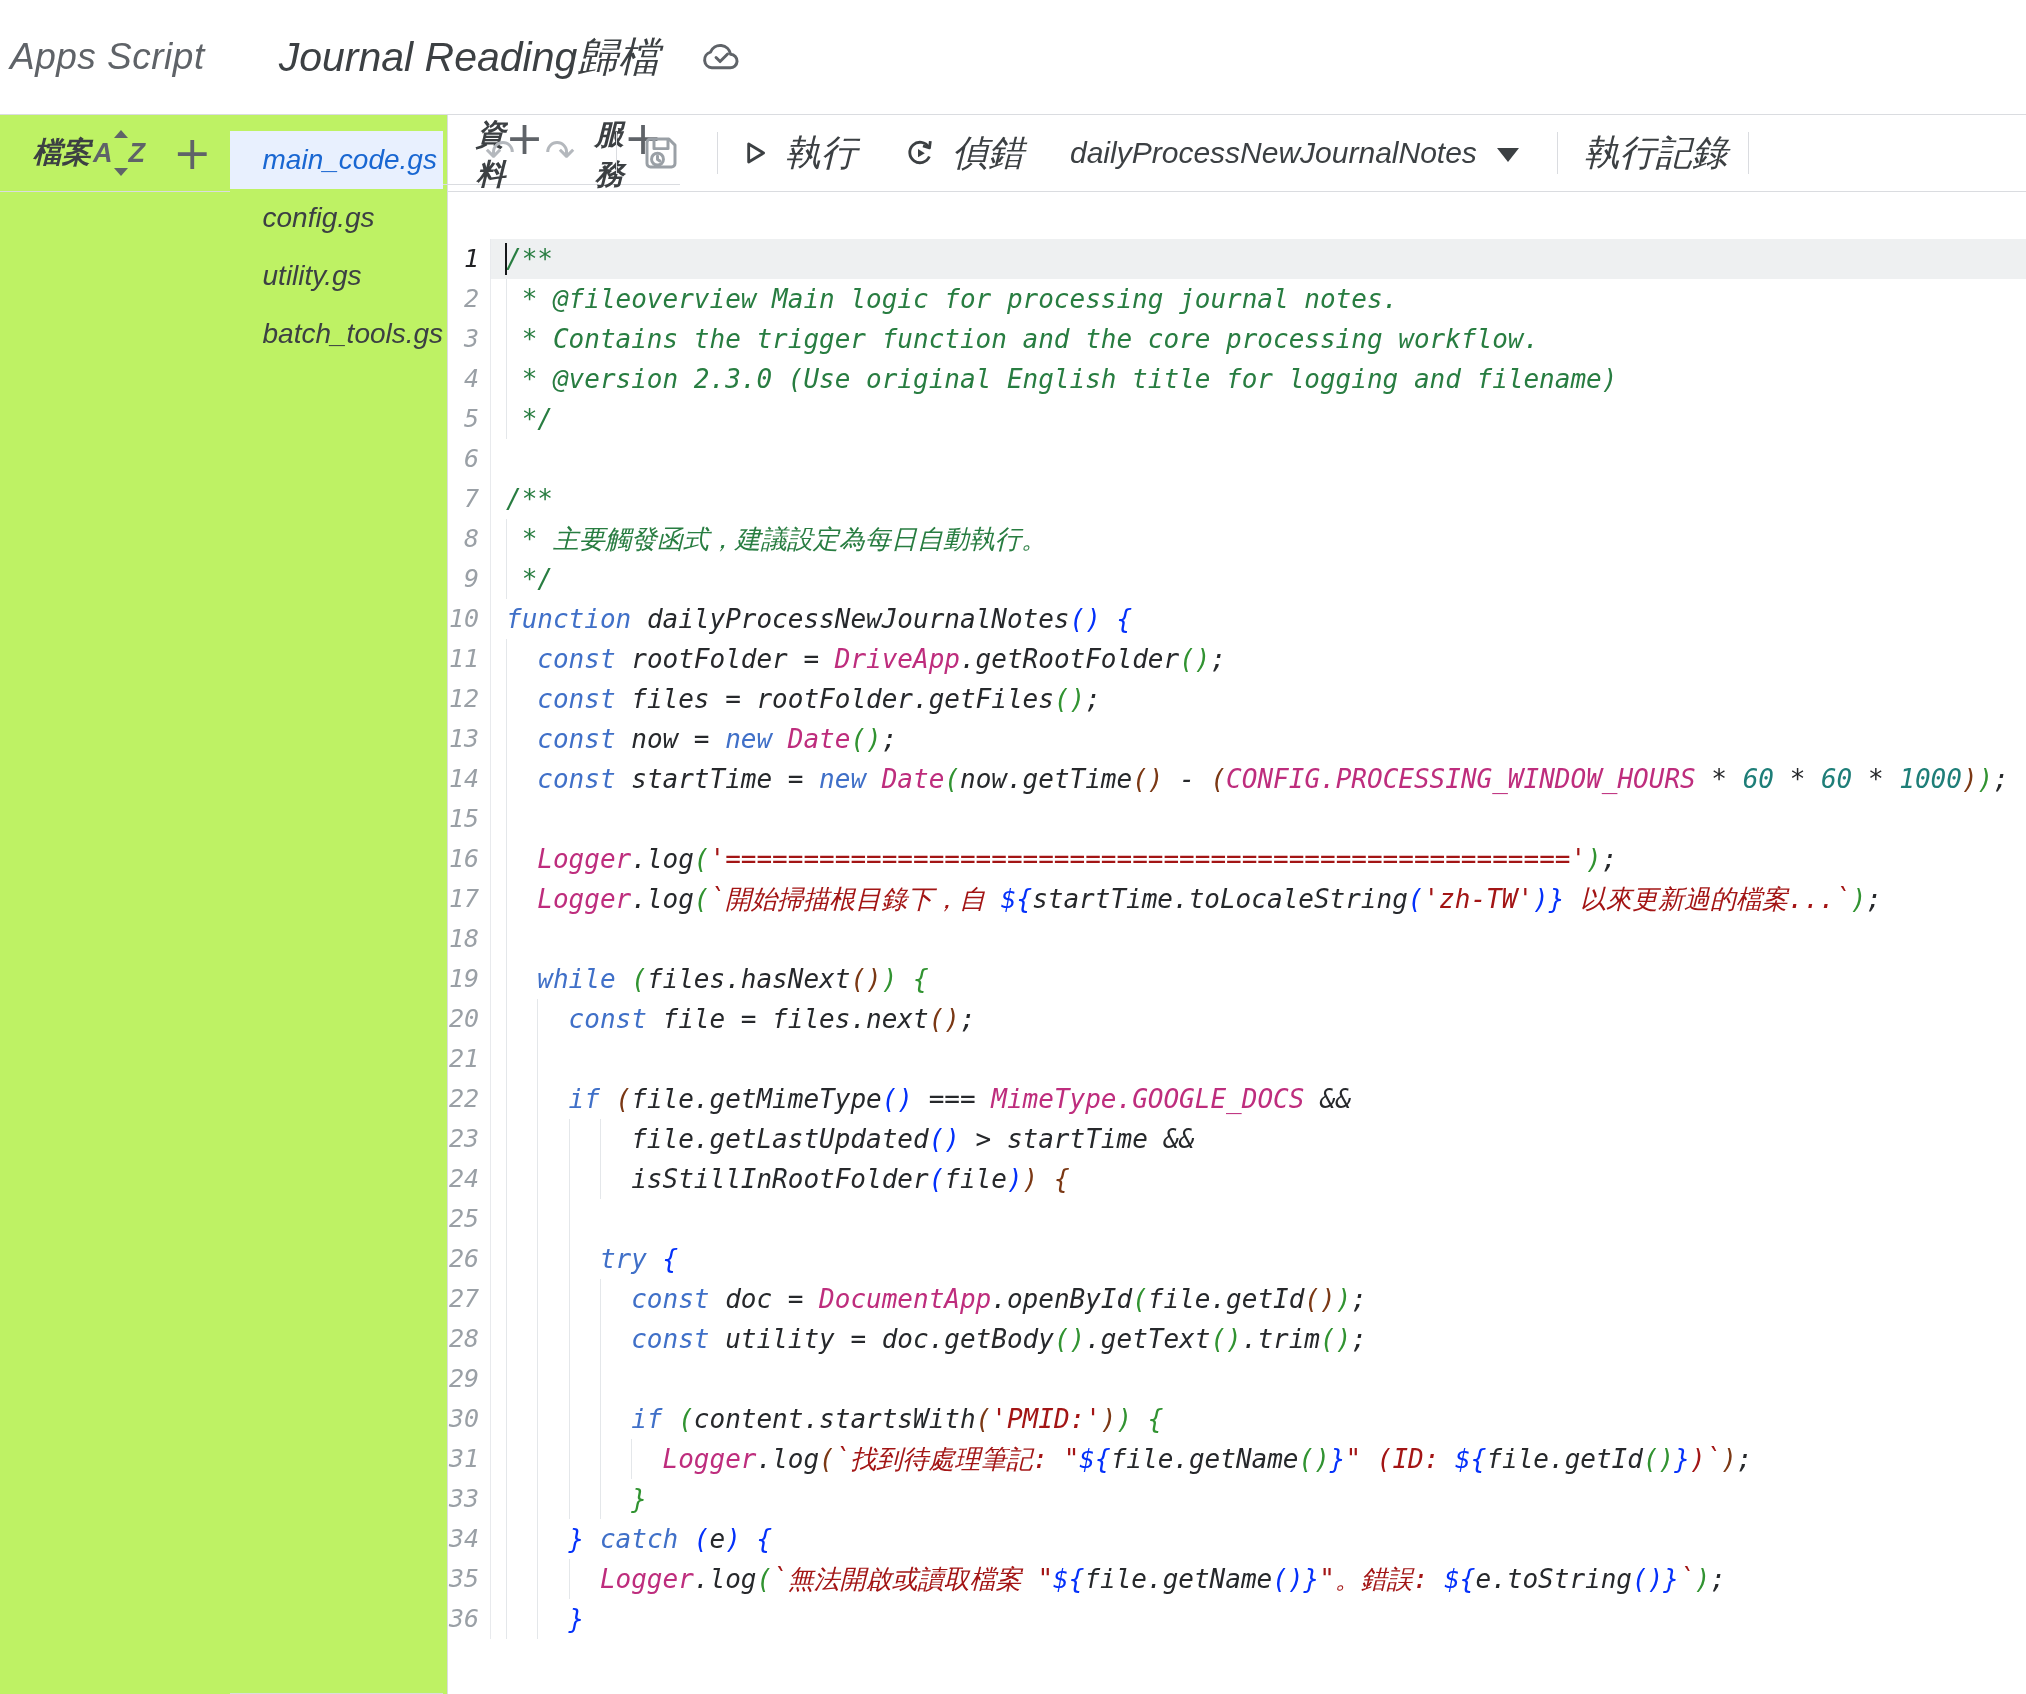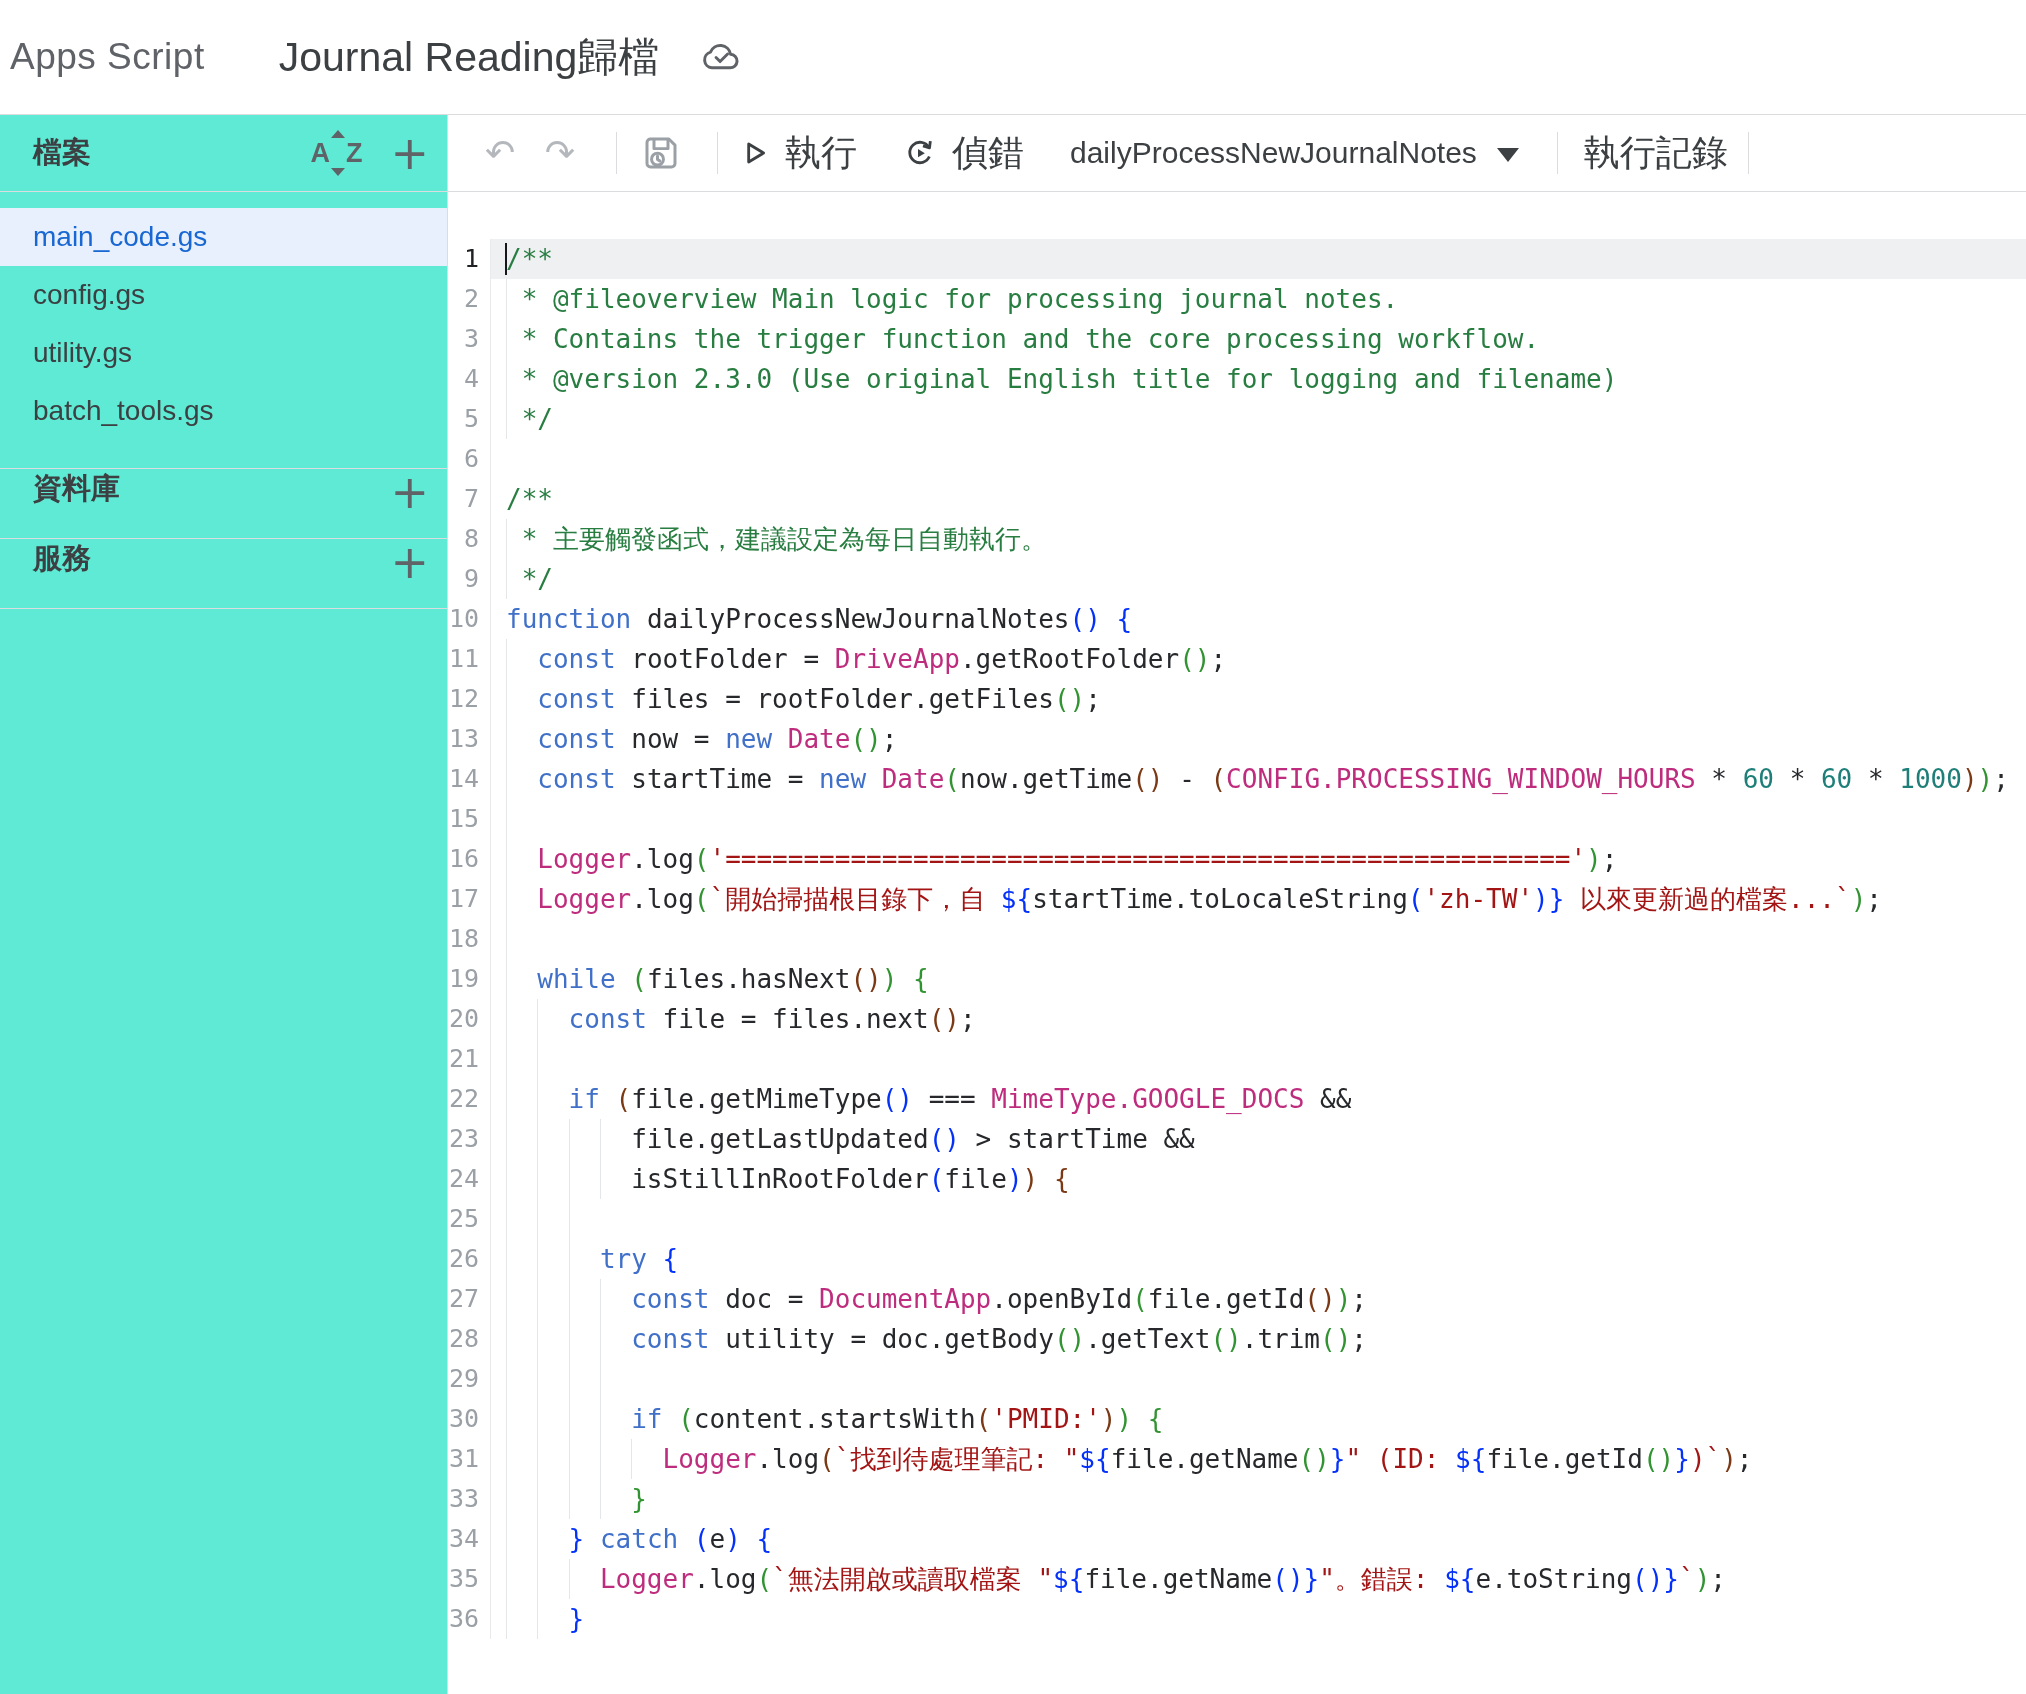--- a/index.html
+++ b/index.html
@@ -1,30 +1,30 @@
 <!DOCTYPE html>
 <html><head>
 <meta charset="utf-8">
 <style>
   html,body{margin:0;padding:0;}
   body{
     width:2026px;height:1694px;overflow:hidden;background:#fff;
     font-family:"Liberation Sans","DejaVu Sans",sans-serif;color:#3c4043;
   }
-  .app{width:2026px;height:1694px;display:flex;flex-direction:column;}
+  .app{width:2026px;height:1694px;display:flex;flex-direction:column;font-style:italic;}
 
   
   .header{height:115px;flex:0 0 auto;display:flex;align-items:center;padding-left:10px;box-sizing:border-box;border-bottom:1px solid #dadce0;}
   .product{font-size:37px;color:#5f6368;letter-spacing:.5px;}
   .title{font-size:41px;color:#3c4043;margin-left:74px;}
   .cloud{margin-left:42px;display:flex;align-items:center;}
 
   
   .main{flex:1;display:flex;min-height:0;}
-  .sidebar{width:448px;flex:0 0 auto;border-right:1px solid #dadce0;display:flex;flex-direction:column;box-sizing:border-box;background:#5eead4;}
+  .sidebar{width:448px;flex:0 0 auto;border-right:1px solid #dadce0;display:flex;flex-direction:row;box-sizing:border-box;background:#bef264;}
   .side-head{height:77px;flex:0 0 auto;display:flex;align-items:center;padding:0 18px 0 33px;border-bottom:1px solid #dadce0;box-sizing:border-box;}
   .side-head .label{font-size:29px;font-weight:bold;color:#3c4043;}
   .side-tools{margin-left:auto;display:flex;align-items:center;gap:26px;}
   .az{position:relative;display:flex;align-items:center;color:#5f6368;font-size:27px;font-weight:bold;padding:10px 2px;cursor:pointer;}
   .az .car{display:flex;flex-direction:column;justify-content:space-between;height:46px;margin:0 1px;}
   .tri-up{width:0;height:0;border-left:7px solid transparent;border-right:7px solid transparent;border-bottom:8px solid #5f6368;}
   .tri-dn{width:0;height:0;border-left:7px solid transparent;border-right:7px solid transparent;border-top:8px solid #5f6368;}
   .plus{font-size:46px;font-weight:normal;color:#5f6368;line-height:1;cursor:pointer;font-family:"DejaVu Sans",sans-serif;}
 
   .filelist{padding:16px 0 28px;border-bottom:1px solid #dadce0;}

